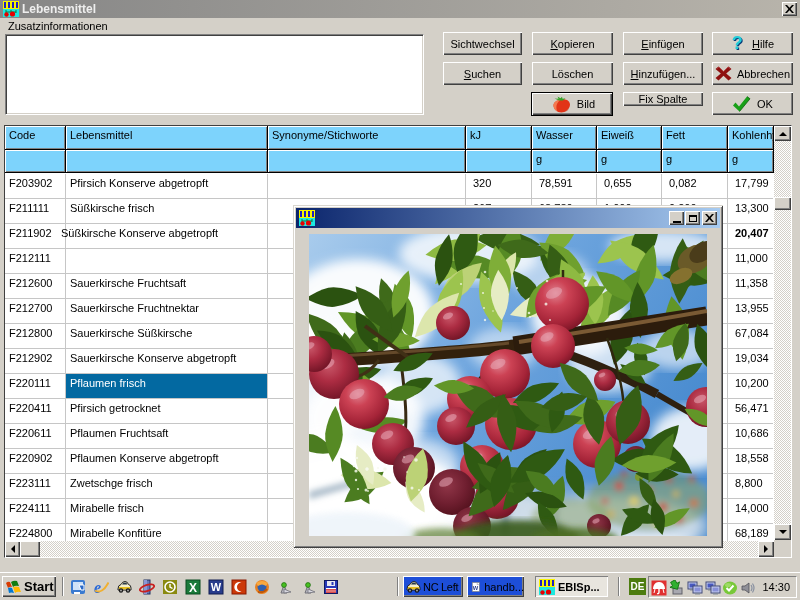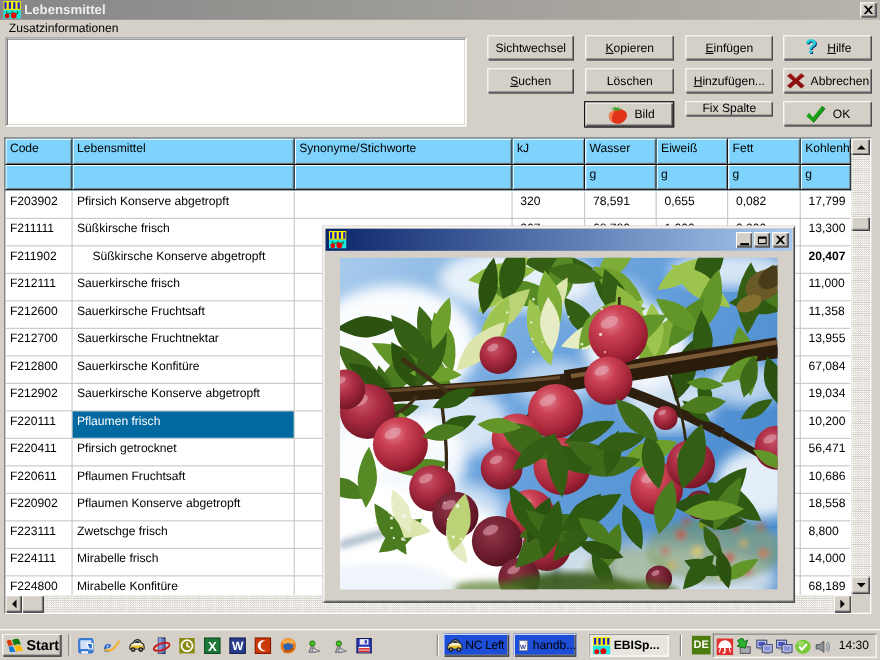--- a/index.html
+++ b/index.html
@@ -129,41 +129,40 @@
         <div class="cell" style="left:0; width:60px;">F211111</div>
         <div class="cell" style="left:61px; width:201px;">Süßkirsche frisch</div>
         <div class="cell" style="left:464px; width:62px;">267</div>
         <div class="cell" style="left:530px; width:61px;">68,780</div>
         <div class="cell" style="left:595px; width:61px;">1,000</div>
         <div class="cell" style="left:660px; width:62px;">0,200</div>
         <div class="cell" style="left:726px; width:43px;">13,300</div>
       </div>
     <div class="row" style="top:50px; height:25px;">
         <div class="cell" style="left:0; width:60px;">F211902</div>
-        <div class="cell" style="left:75px; width:201px;">Süßkirsche Konserve abgetropft</div>
+        <div class="cell" style="left:52px; width:201px;">Süßkirsche Konserve abgetropft</div>
         <div class="cell" style="left:726px; width:43px;font-weight:bold;">20,407</div>
       </div>
     <div class="row" style="top:75px; height:25px;">
         <div class="cell" style="left:0; width:60px;">F212111</div>
-        <div class="cell" style="left:61px; width:201px;">Sauerkirsche frisch</div>
         <div class="cell" style="left:726px; width:43px;">11,000</div>
       </div>
     <div class="row" style="top:100px; height:25px;">
         <div class="cell" style="left:0; width:60px;">F212600</div>
         <div class="cell" style="left:61px; width:201px;">Sauerkirsche Fruchtsaft</div>
         <div class="cell" style="left:726px; width:43px;">11,358</div>
       </div>
     <div class="row" style="top:125px; height:25px;">
         <div class="cell" style="left:0; width:60px;">F212700</div>
         <div class="cell" style="left:61px; width:201px;">Sauerkirsche Fruchtnektar</div>
         <div class="cell" style="left:726px; width:43px;">13,955</div>
       </div>
     <div class="row" style="top:150px; height:25px;">
         <div class="cell" style="left:0; width:60px;">F212800</div>
-        <div class="cell" style="left:61px; width:201px;">Sauerkirsche Konfitüre</div>
+        <div class="cell" style="left:61px; width:201px;">Sauerkirsche Süßkirsche</div>
         <div class="cell" style="left:726px; width:43px;">67,084</div>
       </div>
     <div class="row" style="top:175px; height:25px;">
         <div class="cell" style="left:0; width:60px;">F212902</div>
         <div class="cell" style="left:61px; width:201px;">Sauerkirsche Konserve abgetropft</div>
         <div class="cell" style="left:726px; width:43px;">19,034</div>
       </div>
     <div class="row" style="top:200px; height:25px;">
         <div class="cell" style="left:0; width:60px;">F220111</div>
         <div class="cell" style="left:61px; width:201px; background:#0369a1; color:#fff;">Pflaumen frisch</div>

